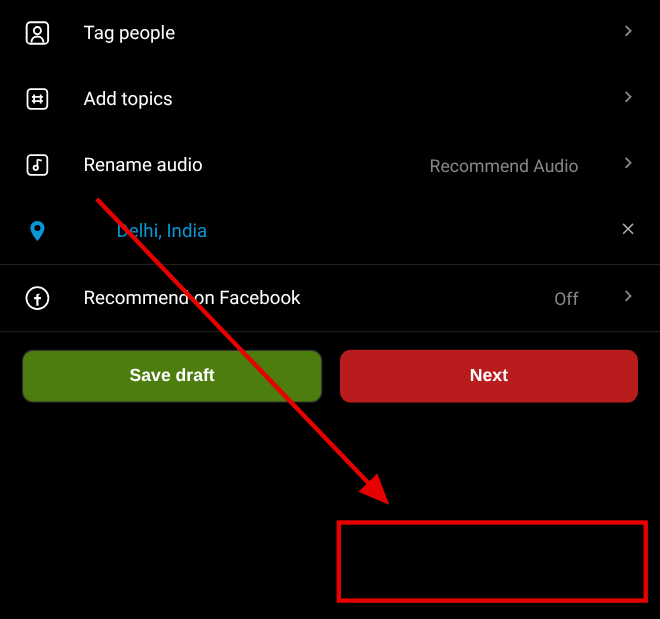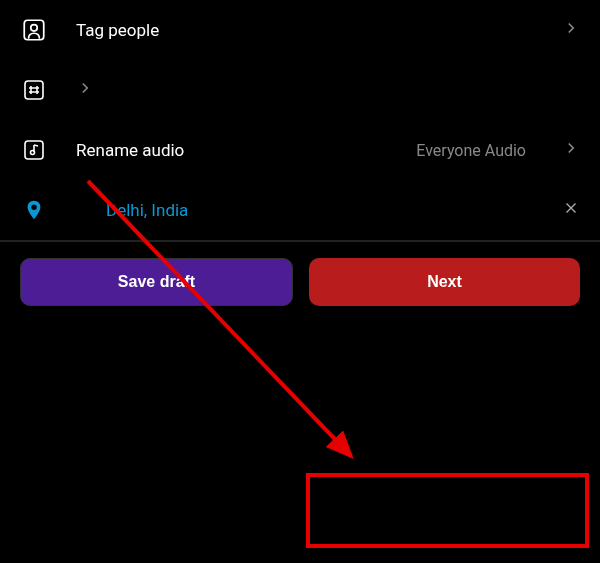--- a/index.html
+++ b/index.html
@@ -75,21 +75,21 @@
       border-radius: 10px;
       font-size: 16px;
       font-weight: 600;
       border: none;
       cursor: pointer;
       display: flex;
       align-items: center;
       justify-content: center;
     }
     .btn-outline {
-      background: #4c1d95;
+      background: #4d7c0f;
       color: #fff;
       border: 1px solid #333;
     }
     .btn-primary {
       background: #b91c1c;
       color: #fff;
     }
     .highlight-box {
       position: absolute;
       border: 4px solid #e60000;
@@ -122,38 +122,39 @@
   </div>
 
 
   <div class="row">
     <span class="icon-slot">
       <svg width="24" height="24" viewBox="0 0 24 24" fill="none" stroke="currentColor" stroke-width="1.6">
         <rect x="3" y="3" width="18" height="18" rx="3"></rect>
         <path d="M9 8v8M15 8v8M7 10h10M7 14h10"></path>
       </svg>
     </span>
+    <span class="label">Add topics</span>
     <span class="chevron">
       <svg width="18" height="18" viewBox="0 0 24 24" fill="none" stroke="currentColor" stroke-width="2.2">
           <path d="M9 6l6 6-6 6"></path>
         </svg>
     </span>
   </div>
 
   <div class="row">
     <span class="icon-slot">
       <svg width="24" height="24" viewBox="0 0 24 24" fill="none" stroke="currentColor" stroke-width="1.6">
         <rect x="3" y="3" width="18" height="18" rx="3"></rect>
         <path d="M12 7v7"></path>
         <circle cx="10.5" cy="14.5" r="2"></circle>
         <path d="M12 7l4 1"></path>
       </svg>
     </span>
     <span class="label">Rename audio</span>
-    <span class="value">Everyone Audio</span>
+    <span class="value">Recommend Audio</span>
     <span class="chevron">
       <svg width="18" height="18" viewBox="0 0 24 24" fill="none" stroke="currentColor" stroke-width="2.2">
           <path d="M9 6l6 6-6 6"></path>
         </svg>
     </span>
   </div>
 
   <div class="row">
     <span class="icon-slot" style="color:#0a97d6">
       <svg width="22" height="22" viewBox="0 0 24 24" fill="currentColor">
@@ -164,20 +165,35 @@
     <span class="close-x">
       <svg width="18" height="18" viewBox="0 0 24 24" fill="none" stroke="currentColor" stroke-width="1.8">
           <path d="M6 6l12 12M18 6L6 18"></path>
         </svg>
     </span>
   </div>
 
 
   <div class="divider"></div>
 
+  <div class="row">
+    <span class="icon-slot">
+      <svg width="24" height="24" viewBox="0 0 24 24" fill="none" stroke="currentColor" stroke-width="1.6">
+        <circle cx="12" cy="12" r="10"></circle>
+        <path d="M14 8h-1.5c-.8 0-1.5.7-1.5 1.5V11H9v2h2v6h2v-6h2l.3-2H13V9.8c0-.3.2-.8.8-.8H14V8z" fill="currentColor" stroke="none"></path>
+      </svg>
+    </span>
+    <span class="label">Recommend on Facebook</span>
+    <span class="value">Off</span>
+    <span class="chevron">
+      <svg width="18" height="18" viewBox="0 0 24 24" fill="none" stroke="currentColor" stroke-width="2.2">
+          <path d="M9 6l6 6-6 6"></path>
+        </svg>
+    </span>
+  </div>
 
   <div class="divider"></div>
 
 </div>
 
 <div class="footer">
   <button class="btn btn-outline">Save draft</button>
   <button class="btn btn-primary">Next</button>
 </div>
 

